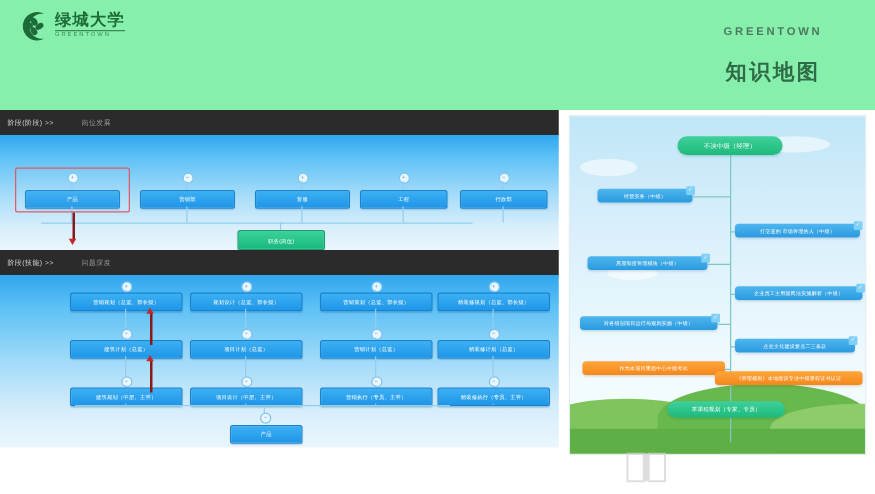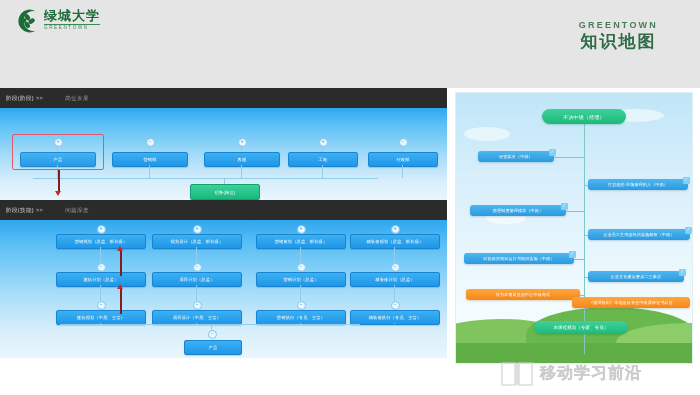--- a/index.html
+++ b/index.html
@@ -4,33 +4,33 @@
 <style>
   html,body{margin:0;padding:0;}
   body{
     width:700px;height:395px;overflow:hidden;
     background:#ffffff;
     font-family:"Liberation Sans","DejaVu Sans",sans-serif;
     position:relative;
   }
 
   
-  #header{position:absolute;left:0;top:0;width:700px;height:88px;background:#e5e5e5;}
+  #header{position:absolute;left:0;top:0;width:700px;height:88px;background:#86efac;}
 
   #logo{position:absolute;left:14px;top:8px;display:flex;align-items:center;gap:4px;}
   .logo-mark{width:26px;height:26px;position:relative;flex:0 0 auto;}
   .logo-mark svg{display:block;}
   .logo-words{display:flex;flex-direction:column;line-height:1;padding-bottom:2px;}
   .logo-cn{font-size:13px;font-weight:bold;color:#1d6b38;letter-spacing:1px;}
   .logo-en{font-size:4.6px;color:#3d8a57;letter-spacing:1.6px;margin-top:2px;
            border-top:1px solid #3d8a57;padding-top:1.5px;}
 
   #brand{position:absolute;right:42px;top:20px;text-align:center;}
   .brand-en{font-size:9px;font-weight:bold;color:#4c7a5c;letter-spacing:2.2px;}
-  .brand-cn{font-size:17px;font-weight:bold;color:#2f6b46;letter-spacing:2px;margin-top:0;}
+  .brand-cn{font-size:17px;font-weight:bold;color:#2f6b46;letter-spacing:2px;margin-top:16px;}
 
   
   #left-capture{position:absolute;left:0;top:88px;width:447px;height:270px;}
 
   .dark-bar{position:relative;width:100%;height:20px;background:#2b2b2b;
             display:flex;align-items:center;gap:22px;padding-left:6px;box-sizing:border-box;}
   .dark-bar .crumb{font-size:5.5px;color:#d8d8d8;letter-spacing:.4px;white-space:nowrap;}
   .dark-bar .crumb.faint{color:#9a9a9a;}
 
   .sky{position:relative;width:100%;
@@ -276,15 +276,14 @@
 
 <div id="watermark">
   <span class="wm-icon">
     <svg width="34" height="28" viewBox="0 0 34 28">
       <path d="M2 4h13v22H2z" fill="none" stroke="#d2d2d2" stroke-width="1.6"></path>
       <path d="M19 4h13v22H19z" fill="none" stroke="#d2d2d2" stroke-width="1.6"></path>
       <path d="M15 6c0-1.4 1.3-2.4 2-2.4s2 1 2 2.4v20h-4z" fill="#d2d2d2"></path>
     </svg>
   </span>
   <span class="wm-text">
-    <span class="wm-cn">移动学习前沿</span>
   </span>
 </div>
 
 </body></html>

